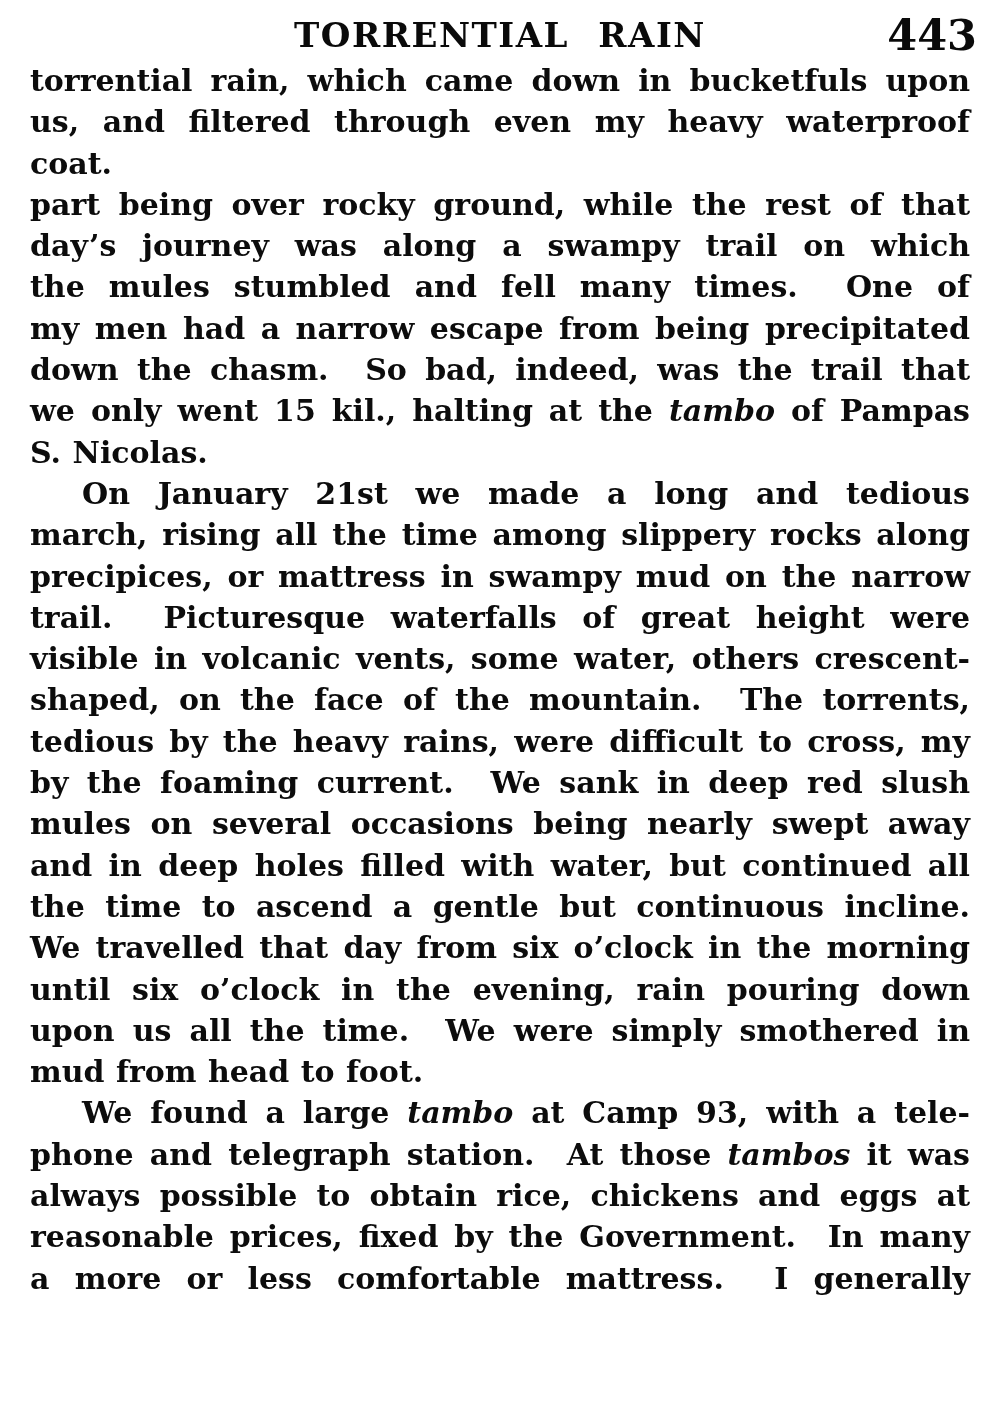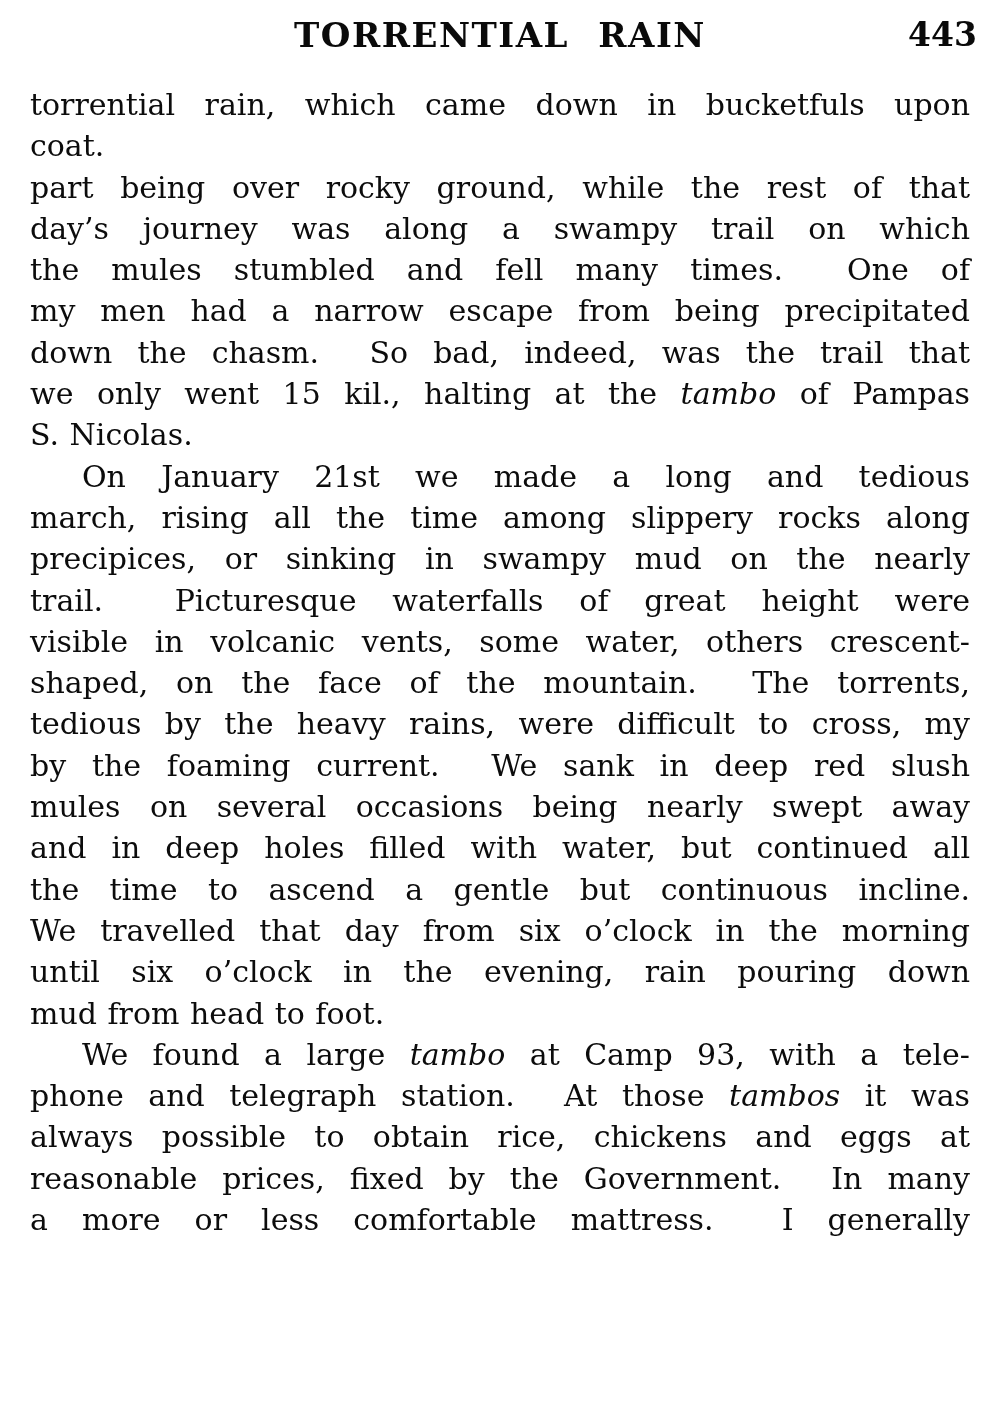--- a/index.html
+++ b/index.html
@@ -30,30 +30,31 @@
     font-size: 34px;
     font-weight: 700;
     letter-spacing: 1.5px;
     word-spacing: 16px;
     color: #0a0a0a;
   }
   .page-num {
     position: absolute;
     top: 0;
     right: 23px;
-    font-size: 33px;
+    font-size: 43px;
     font-weight: 700;
     line-height: 46px;
     color: #0a0a0a;
   }
   .text-block {
     position: absolute;
-    top: 84px;
+    top: 60px;
     left: 30px;
     width: 940px;
+    font-weight: bold;
   }
   .paragraph {
     margin: 0;
   }
   .line {
     font-size: 30px;
     line-height: 41.3px;
     text-align: justify;
     text-align-last: justify;
     word-spacing: 1px;
@@ -75,45 +76,47 @@
 <body>
 
 <div class="page">
   <header class="running-head">
     <span class="head-title">TORRENTIAL RAIN</span>
     <span class="page-num">443</span>
   </header>
   <main class="text-block">
       <div class="paragraph">
         <div class="line"><span>torrential rain, which came down in bucketfuls upon</span></div>
+        <div class="line"><span>us, and filtered through even my heavy waterproof</span></div>
         <div class="line flush"><span>coat.</span></div>
       </div>
       <div class="paragraph">
         <div class="line"><span>part being over rocky ground, while the rest of that</span></div>
         <div class="line"><span>day’s journey was along a swampy trail on which</span></div>
         <div class="line"><span>the mules stumbled and fell many times.&nbsp; One of</span></div>
         <div class="line"><span>my men had a narrow escape from being precipitated</span></div>
         <div class="line"><span>down the chasm.&nbsp; So bad, indeed, was the trail that</span></div>
         <div class="line"><span>we only went 15 kil., halting at the </span><i>tambo</i><span> of Pampas</span></div>
         <div class="line flush"><span>S. Nicolas.</span></div>
       </div>
       <div class="paragraph">
         <div class="line indent"><span>On January 21st we made a long and tedious</span></div>
         <div class="line"><span>march, rising all the time among slippery rocks along</span></div>
-        <div class="line"><span>precipices, or sinking in swampy mud on the nearly</span></div>
+        <div class="line"><span>precipices, or mattress in swampy mud on the narrow</span></div>
         <div class="line"><span>trail.&nbsp; Picturesque waterfalls of great height were</span></div>
         <div class="line"><span>visible in volcanic vents, some water, others crescent-</span></div>
         <div class="line"><span>shaped, on the face of the mountain.&nbsp; The torrents,</span></div>
         <div class="line"><span>tedious by the heavy rains, were difficult to cross, my</span></div>
         <div class="line"><span>by the foaming current.&nbsp; We sank in deep red slush</span></div>
         <div class="line"><span>mules on several occasions being nearly swept away</span></div>
         <div class="line"><span>and in deep holes filled with water, but continued all</span></div>
         <div class="line"><span>the time to ascend a gentle but continuous incline.</span></div>
         <div class="line"><span>We travelled that day from six o’clock in the morning</span></div>
         <div class="line"><span>until six o’clock in the evening, rain pouring down</span></div>
+        <div class="line"><span>upon us all the time.&nbsp; We were simply smothered in</span></div>
         <div class="line flush"><span>mud from head to foot.</span></div>
       </div>
       <div class="paragraph">
         <div class="line indent"><span>We found a large </span><i>tambo</i><span> at Camp 93, with a tele-</span></div>
         <div class="line"><span>phone and telegraph station.&nbsp; At those </span><i>tambos</i><span> it was</span></div>
         <div class="line"><span>always possible to obtain rice, chickens and eggs at</span></div>
         <div class="line"><span>reasonable prices, fixed by the Government.&nbsp; In many</span></div>
         <div class="line"><span>a more or less comfortable mattress.&nbsp; I generally</span></div>
       </div>
     </main>

